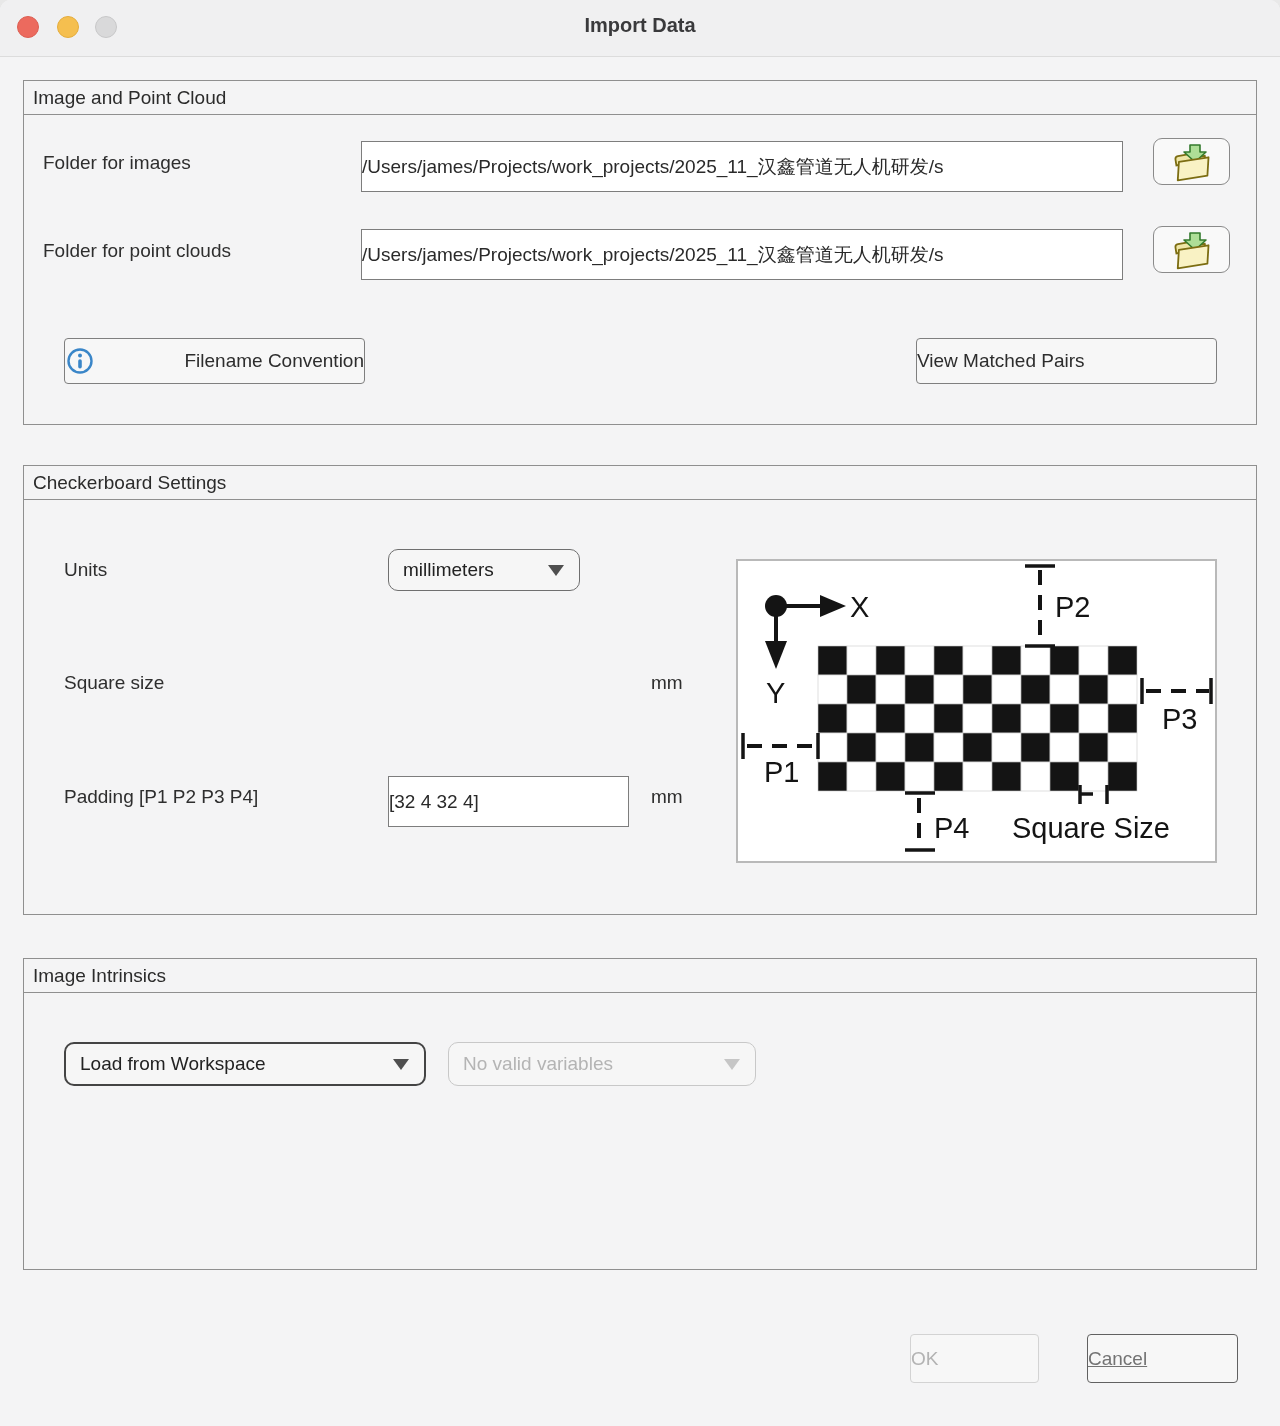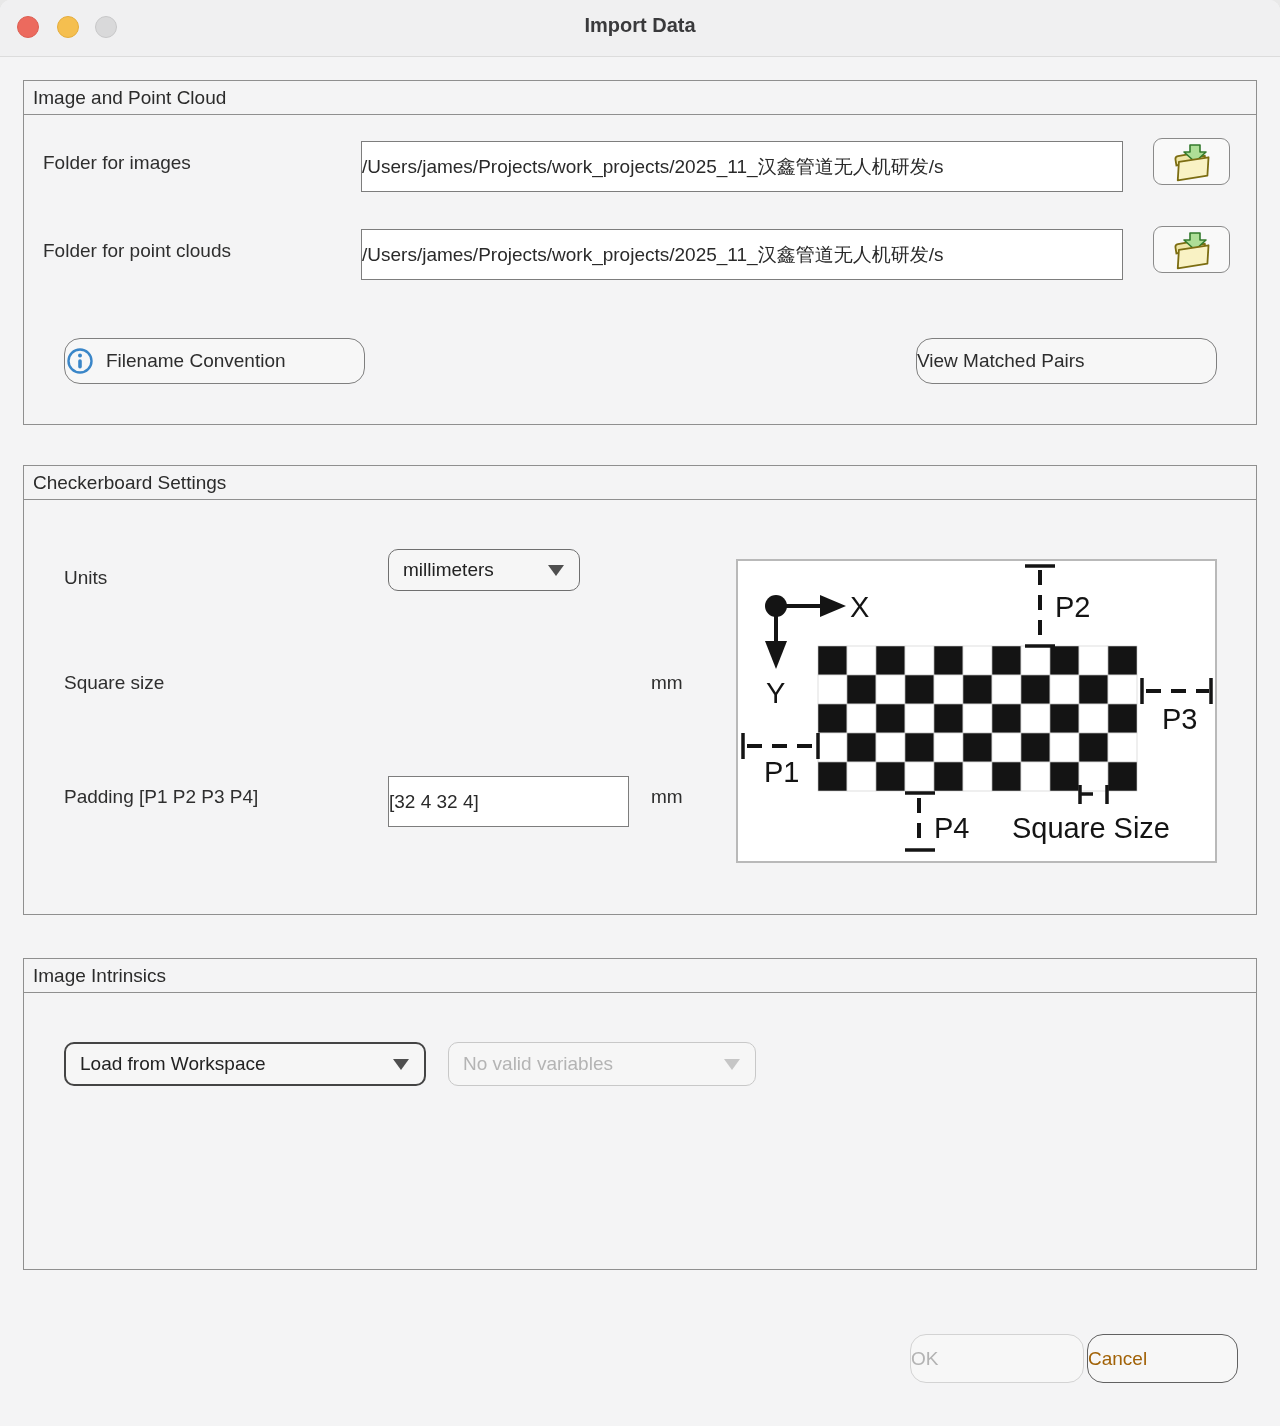--- a/index.html
+++ b/index.html
@@ -31,26 +31,26 @@
   .textfield{
     position:absolute;box-sizing:border-box;height:51px;background:#ffffff;
     border:1.5px solid #7d7d7d;border-radius:0;font-family:"Liberation Sans",sans-serif;
     font-size:19px;color:#2a2a2a;padding:0 0;outline:none;white-space:nowrap;overflow:hidden;
   }
   .iconbtn{
     position:absolute;box-sizing:border-box;border:1.5px solid #8a8a8a;border-radius:9px;
     background:#f9f9f9;display:flex;align-items:center;justify-content:center;cursor:pointer;
   }
   .btn{
-    position:absolute;box-sizing:border-box;border:1.5px solid #7f7f7f;border-radius:16px;
-    background:#f7f7f7;display:flex;align-items:center;justify-content:flex-start;gap:11px;
+    position:absolute;box-sizing:border-box;border:1.5px solid #7f7f7f;border-radius:4px;
+    background:#f7f7f7;display:flex;align-items:center;justify-content:space-between;gap:11px;
     font-size:19px;color:#2d2d2d;cursor:pointer;
   }
   .btn-disabled{border-color:#d3d3d3;color:#b3b3b3;cursor:default;}
-  .btn-strong{border-color:#616161;color:#a16207;}
+  .btn-strong{border-color:#616161;color:#737373;text-decoration:underline;}
   .dropdown{
     position:absolute;box-sizing:border-box;border-radius:10px;background:#f6f6f6;
     display:flex;align-items:center;cursor:pointer;
   }
   .dd-enabled{border:1.5px solid #6f6f6f;}
   .dd-dark{border:2px solid #444444;}
   .dd-disabled{border:1.5px solid #c8c8c8;cursor:default;}
   .dd-label{font-size:19px;color:#222;padding-left:14px;white-space:nowrap;}
   .dd-disabled .dd-label{color:#b4b4b4;}
   .dd-arrow{
@@ -121,21 +121,21 @@
     </div>
 
     <div class="btn" style="left:892px;top:257px;width:301px;height:46px;">
       <span>View Matched Pairs</span>
     </div>
   </div>
 
   <div class="group" style="left:23px;top:465px;width:1234px;height:450px;">
     <div class="group-title">Checkerboard Settings</div>
 
-    <div class="lbl" style="left:40px;top:100px;">Units</div>
+    <div class="lbl" style="left:40px;top:92px;">Units</div>
     <div class="dropdown dd-enabled" style="left:364px;top:83px;width:192px;height:42px;">
       <span class="dd-label">millimeters</span>
       <span class="dd-arrow"></span>
     </div>
 
     <div class="lbl" style="left:40px;top:205px;">Square size</div>
     <div class="lbl" style="left:627px;top:205px;">mm</div>
 
     <div class="lbl" style="left:40px;top:319px;">Padding [P1 P2 P3 P4]</div>
     <input class="textfield" style="left: 364px; top: 310px; width: 241px;" value="[32 4 32 4]">
@@ -245,20 +245,20 @@
       <span class="dd-label">Load from Workspace</span>
       <span class="dd-arrow"></span>
     </div>
 
     <div class="dropdown dd-disabled" style="left:424px;top:83px;width:308px;height:44px;">
       <span class="dd-label">No valid variables</span>
       <span class="dd-arrow"></span>
     </div>
   </div>
 
-  <div class="btn btn-disabled" style="left:910px;top:1334px;width:174px;height:49px;">
+  <div class="btn btn-disabled" style="left:910px;top:1334px;width:129px;height:49px;">
     <span>OK</span>
   </div>
   <div class="btn btn-strong" style="left:1087px;top:1334px;width:151px;height:49px;">
     <span>Cancel</span>
   </div>
 
 </div>
 
 </body></html>

